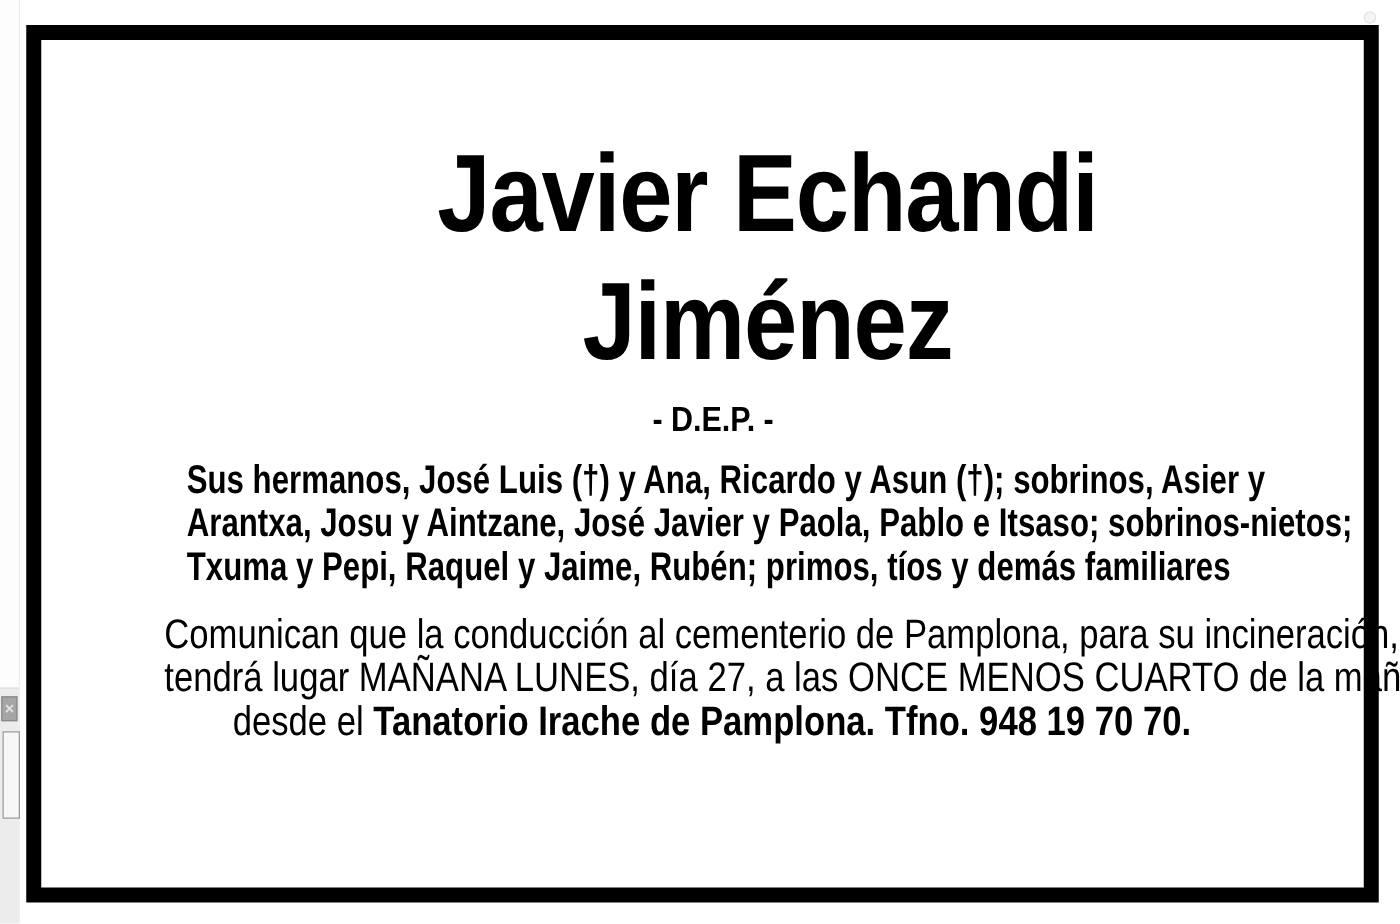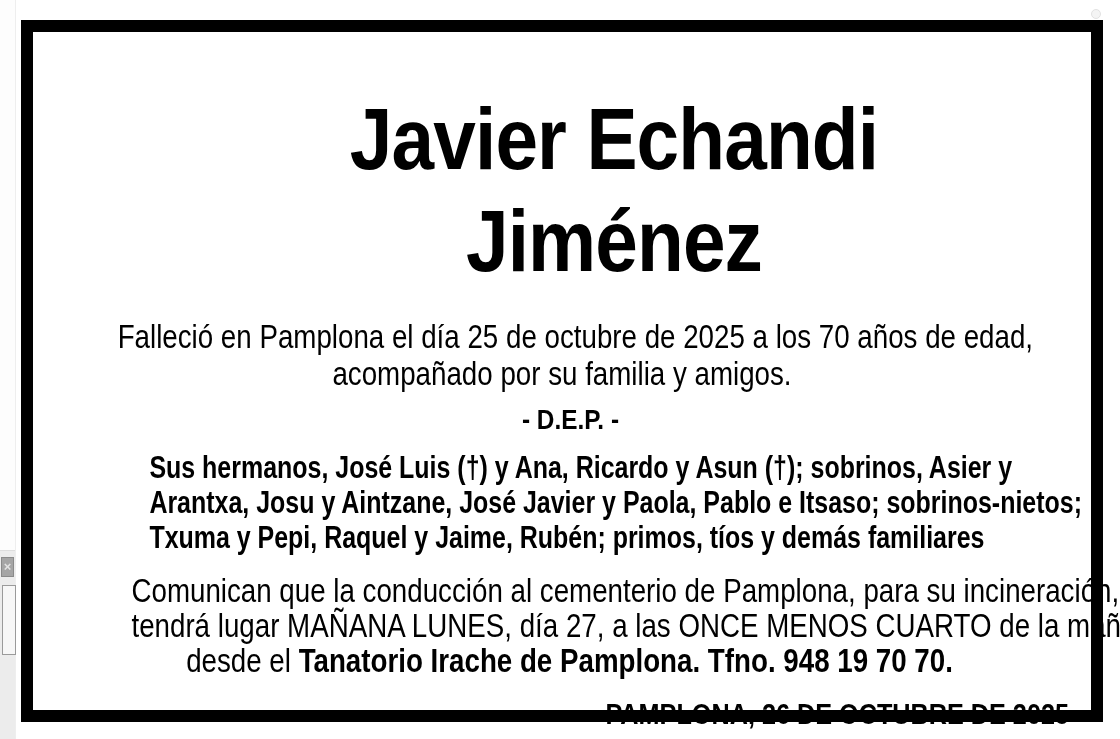--- a/index.html
+++ b/index.html
@@ -61,20 +61,21 @@
     width: 1082px; height: 702px;
     box-sizing: border-box;
     border: 12px solid #000000;
     background: #ffffff;
   }
   .sheet {
     position: relative;
     width: 100%; height: 100%;
     box-sizing: border-box;
     padding-top: 56px;
+    margin-top: 16px;
   }
 
   .ln {
     white-space: nowrap;
     text-align: center;
   }
 
   .title {
     margin: 0 0 0 104px;
     font-weight: bold;
@@ -147,42 +148,35 @@
   <div class="corner-artifact"></div>
 
   <div class="frame">
     <div class="sheet">
 
       <h1 class="title">
         <div class="ln">Javier Echandi</div>
         <div class="ln">Jiménez</div>
       </h1>
 
-      <div class="deceased">
-        <div class="ln">Falleció en Pamplona el día 25 de octubre de 2025 a los 70 años de edad,</div>
-        <div class="ln">acompañado por su familia y amigos.</div>
-      </div>
 
       <div class="dep">
         <div class="ln">- D.E.P. -</div>
       </div>
 
       <div class="family">
         <div class="ln">Sus hermanos, José Luis (†) y Ana, Ricardo y Asun (†); sobrinos, Asier y</div>
         <div class="ln">Arantxa, Josu y Aintzane, José Javier y Paola, Pablo e Itsaso; sobrinos-nietos;</div>
         <div class="ln">Txuma y Pepi, Raquel y Jaime, Rubén; primos, tíos y demás familiares</div>
       </div>
 
       <div class="announcement">
         <div class="ln">Comunican que la conducción al cementerio de Pamplona, para su incineración,</div>
         <div class="ln">tendrá lugar MAÑANA LUNES, día 27, a las ONCE MENOS CUARTO de la mañana</div>
         <div class="ln">
           <span>desde el </span><span class="b">Tanatorio Irache de Pamplona. Tfno. 948 19 70 70.</span>
         </div>
       </div>
 
-      <div class="dateline">
-        <div class="ln">PAMPLONA, 26 DE OCTUBRE DE 2025</div>
-      </div>
 
     </div>
   </div>
 </div>
 
 </body></html>

